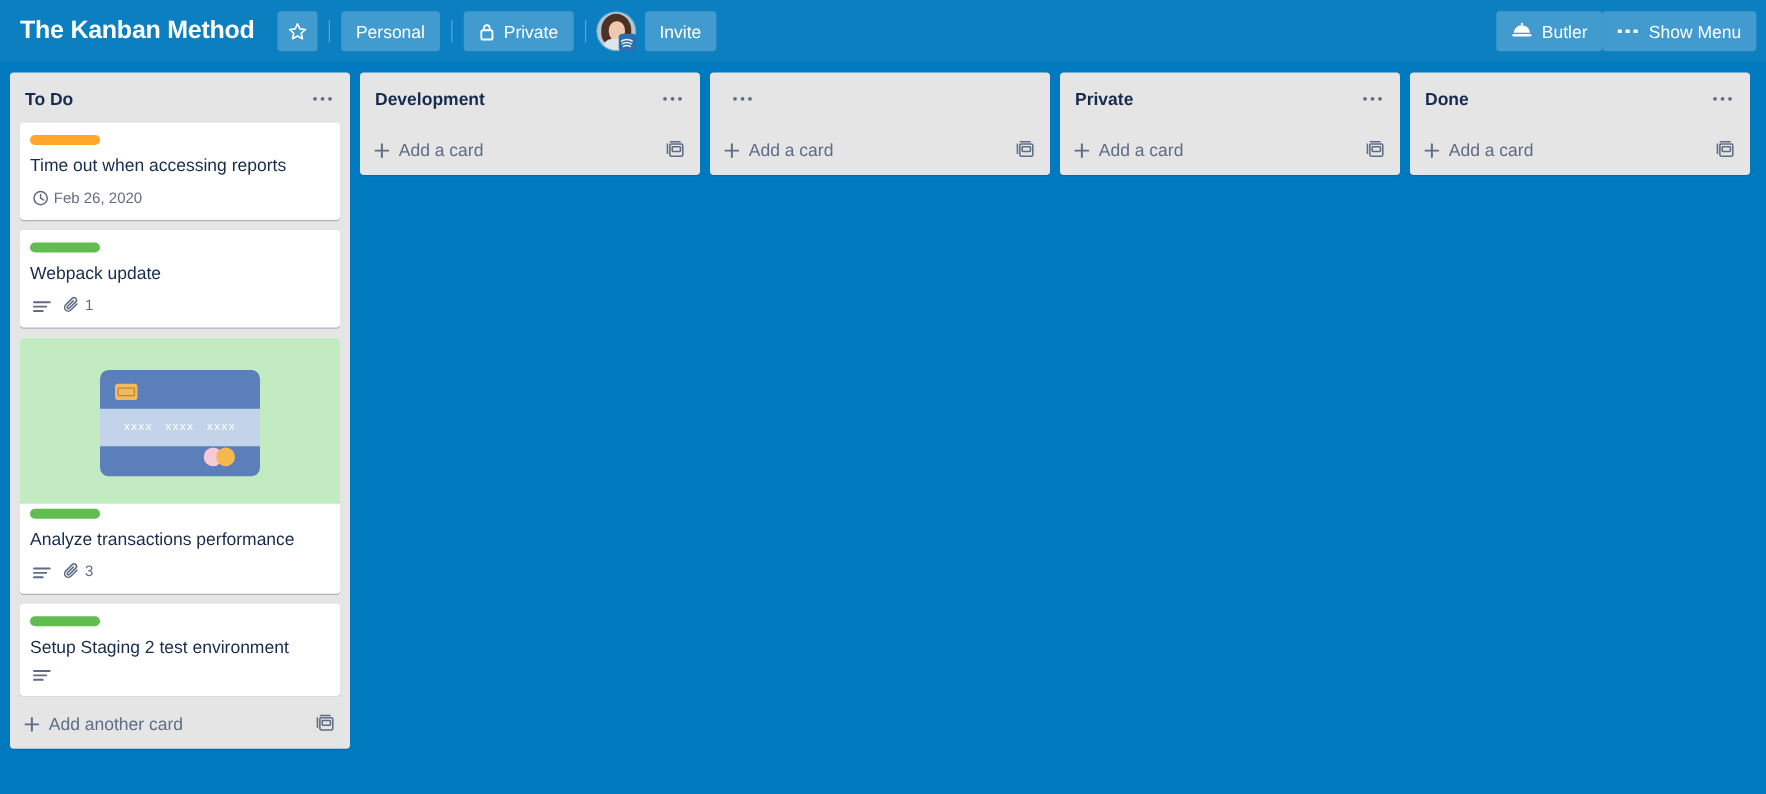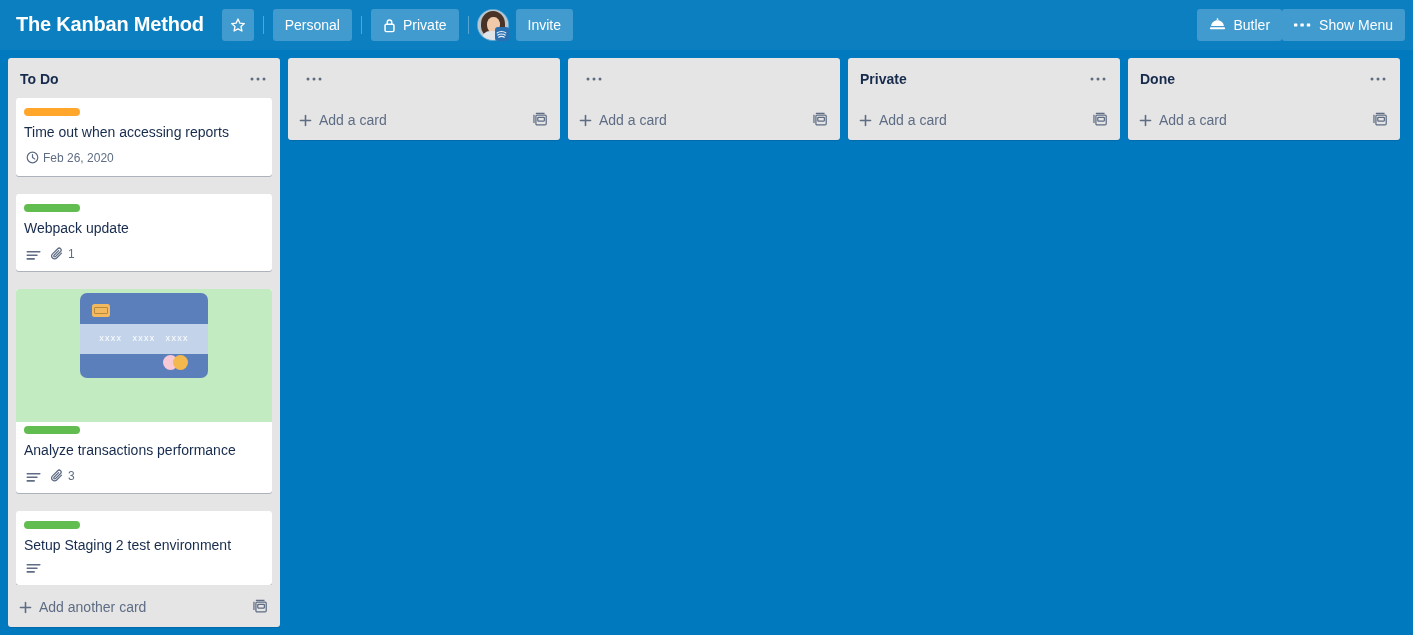--- a/index.html
+++ b/index.html
@@ -133,39 +133,39 @@
     display: flex; align-items: center; justify-content: center;
     border-radius: 3px;
     cursor: pointer;
     color: #5f6b7f;
   }
   .list-cards {
     padding: 0 8px;
     overflow: hidden;
     display: flex;
     flex-direction: column;
-    gap: 18px;
+    gap: 8px;
   }
   .list-cards:empty { padding: 0; }
 
   .card {
     background: #fff;
     border-radius: 3px;
     box-shadow: 0 1px 0 rgba(9,30,66,0.25);
     padding: 6px 8px 8px 8px;
     cursor: pointer;
     overflow: hidden;
   }
   .card.has-cover { padding-top: 0; }
   .card-cover {
     height: 133px;
     margin: 0 -8px 0 -8px;
     background: #c2ebc2;
     display: flex;
-    align-items: flex-start;
+    align-items: center;
     justify-content: center;
     border-radius: 3px 3px 0 0;
   }
   .card-cover-inner { padding-top: 4px; }
 
   .labels { display: flex; gap: 4px; padding: 4px 0 2px 0; }
   .label {
     width: 56px; height: 8px;
     border-radius: 4px;
   }
@@ -424,20 +424,21 @@
           <svg width="16" height="16" viewBox="0 0 18 18" fill="none" stroke="currentColor" stroke-width="1.4">
             <path d="M2.2 3.2v9.3M4.3 1.6h9.8"></path>
             <rect x="4.4" y="3.6" width="11.6" height="11" rx="1.3"></rect>
             <rect x="6.5" y="6" width="7.4" height="4.3" rx="0.6"></rect>
           </svg>
         </span>
       </div>
     </div>
     <div class="list">
       <div class="list-header">
+        <div class="list-title">Development</div>
         <div class="list-menu">
           <svg width="16" height="4" viewBox="0 0 16 4" fill="currentColor">
             <circle cx="2" cy="2" r="1.5"></circle>
             <circle cx="8" cy="2" r="1.5"></circle>
             <circle cx="14" cy="2" r="1.5"></circle>
           </svg>
         </div>
       </div>
       <div class="list-cards"></div>
       <div class="add-card-row">

